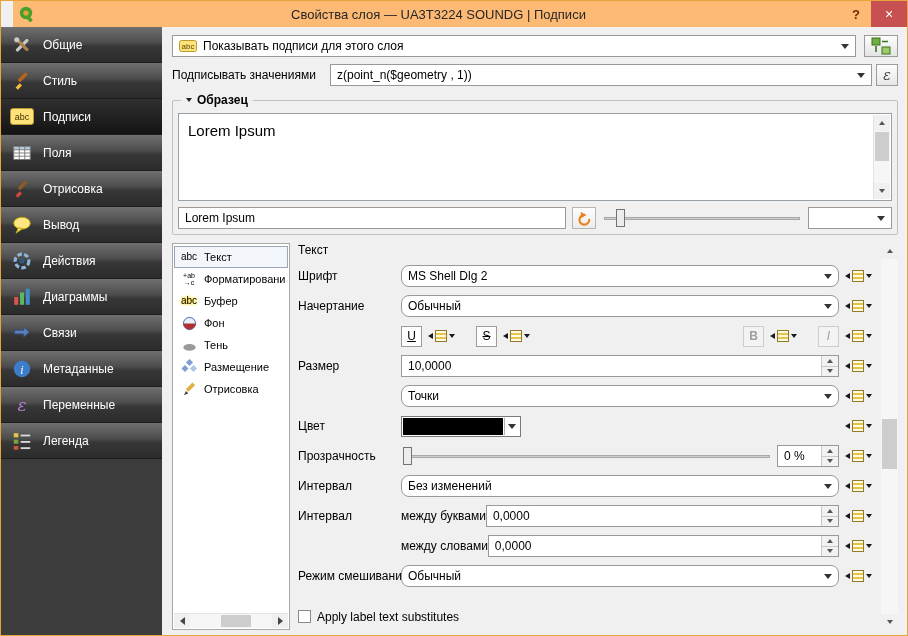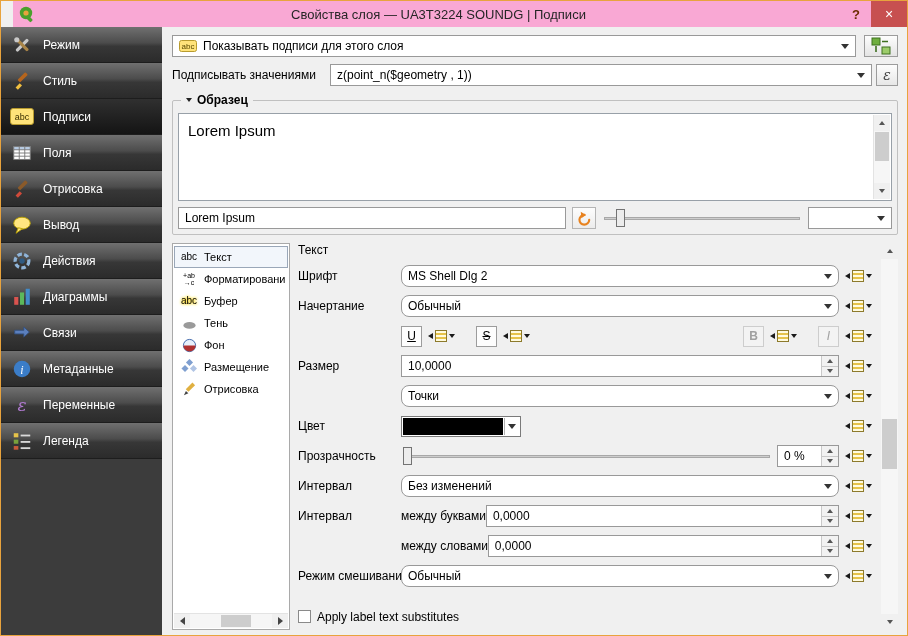--- a/index.html
+++ b/index.html
@@ -1,20 +1,20 @@
 <!DOCTYPE html>
 <html><head>
 <meta charset="utf-8">
 <style>
   *{box-sizing:border-box;margin:0;padding:0;}
   body{background:#8a8a8a;font-family:"Liberation Sans",sans-serif;}
   .window{width:908px;height:636px;border:1px solid #e8a33d;background:#f0f0f0;color:#000;
     font-size:12px;display:flex;flex-direction:column;overflow:hidden;position:relative;}
   
-  .titlebar{flex:0 0 26px;background:#f9a8d4;display:flex;align-items:center;padding-left:5px;margin-left:12px;}
+  .titlebar{flex:0 0 26px;background:#fdba74;display:flex;align-items:center;padding-left:5px;margin-left:12px;}
   .logo{width:18px;height:18px;flex:0 0 18px;}
   .title{flex:1;text-align:center;font-size:13px;color:#262626;white-space:nowrap;overflow:hidden;}
   .help-btn{width:30px;height:26px;border:none;background:transparent;color:#6b2c00;font-weight:bold;font-size:13px;}
   .close-btn{width:36px;height:26px;border:none;background:#c75050;color:#fff;font-size:14px;line-height:1;}
   
   .wbody{flex:1;display:flex;min-height:0;}
   .sidebar{flex:0 0 161px;background:#3c3c3c;overflow:hidden;}
   .side-item{height:36px;display:flex;align-items:center;gap:9px;padding:0 9px;color:#fff;cursor:pointer;
     background:linear-gradient(180deg,#707070 0%,#4c4c4c 45%,#373737 55%,#2b2b2b 100%);
     border-bottom:1px solid #1d1d1d;}
@@ -127,21 +127,21 @@
 
     <div class="sidebar">
       <div class="side-item">
         <span class="side-icon">
           <svg viewBox="0 0 24 24" width="22" height="22">
               <rect x="10.5" y="3" width="3.5" height="18" rx="1.5" fill="#c9c9c9" transform="rotate(45 12 12)"></rect>
               <rect x="10.5" y="3" width="3.5" height="18" rx="1.5" fill="#a98548" transform="rotate(-45 12 12)"></rect>
               <circle cx="6.3" cy="6.3" r="2.8" fill="#c9c9c9"></circle>
             </svg>
           </span>
-        <span>Режим</span>
+        <span>Общие</span>
       </div>
       <div class="side-item">
         <span class="side-icon">
           <svg viewBox="0 0 24 24" width="22" height="22">
               <rect x="10.5" y="1.5" width="4" height="12" rx="1" fill="#b5651d" transform="rotate(45 12 8)"></rect>
               <polygon points="5,19 9.5,14.5 12,17 7.5,21.5" fill="#f0c040"></polygon>
             </svg>
           </span>
         <span>Стиль</span>
       </div>
@@ -317,33 +317,33 @@
             <span class="tab-icon fmt">+ab<br>→c</span>
             <span>Форматировани</span>
           </div>
           <div class="tab">
             <span class="tab-icon halo">abc</span>
             <span>Буфер</span>
           </div>
           <div class="tab">
             <span class="tab-icon">
               <svg width="15" height="15" viewBox="0 0 16 16">
-                  <ellipse cx="8" cy="10" rx="6.5" ry="3.5" fill="#9a9a9a"></ellipse>
-                </svg>
-              </span>
-            <span>Тень</span>
-          </div>
-          <div class="tab">
-            <span class="tab-icon">
-              <svg width="15" height="15" viewBox="0 0 16 16">
                   <circle cx="8" cy="8" r="6.5" fill="#e8f0fb" stroke="#3a62a8"></circle>
                   <path d="M1.5 8 a6.5 6.5 0 0 0 13 0z" fill="#b03030"></path>
                 </svg>
               </span>
             <span>Фон</span>
+          </div>
+          <div class="tab">
+            <span class="tab-icon">
+              <svg width="15" height="15" viewBox="0 0 16 16">
+                  <ellipse cx="8" cy="10" rx="6.5" ry="3.5" fill="#9a9a9a"></ellipse>
+                </svg>
+              </span>
+            <span>Тень</span>
           </div>
           <div class="tab">
             <span class="tab-icon">
               <svg width="16" height="16" viewBox="0 0 16 16">
                   <rect x="6" y="1" width="5" height="5" fill="#7f9fd0" transform="rotate(45 8.5 3.5)"></rect>
                   <rect x="1.5" y="7" width="5" height="5" fill="#7f9fd0" transform="rotate(45 4 9.5)"></rect>
                   <rect x="10" y="7" width="5" height="5" fill="#b0c4e4" transform="rotate(45 12.5 9.5)"></rect>
                 </svg>
               </span>
             <span>Размещение</span>

